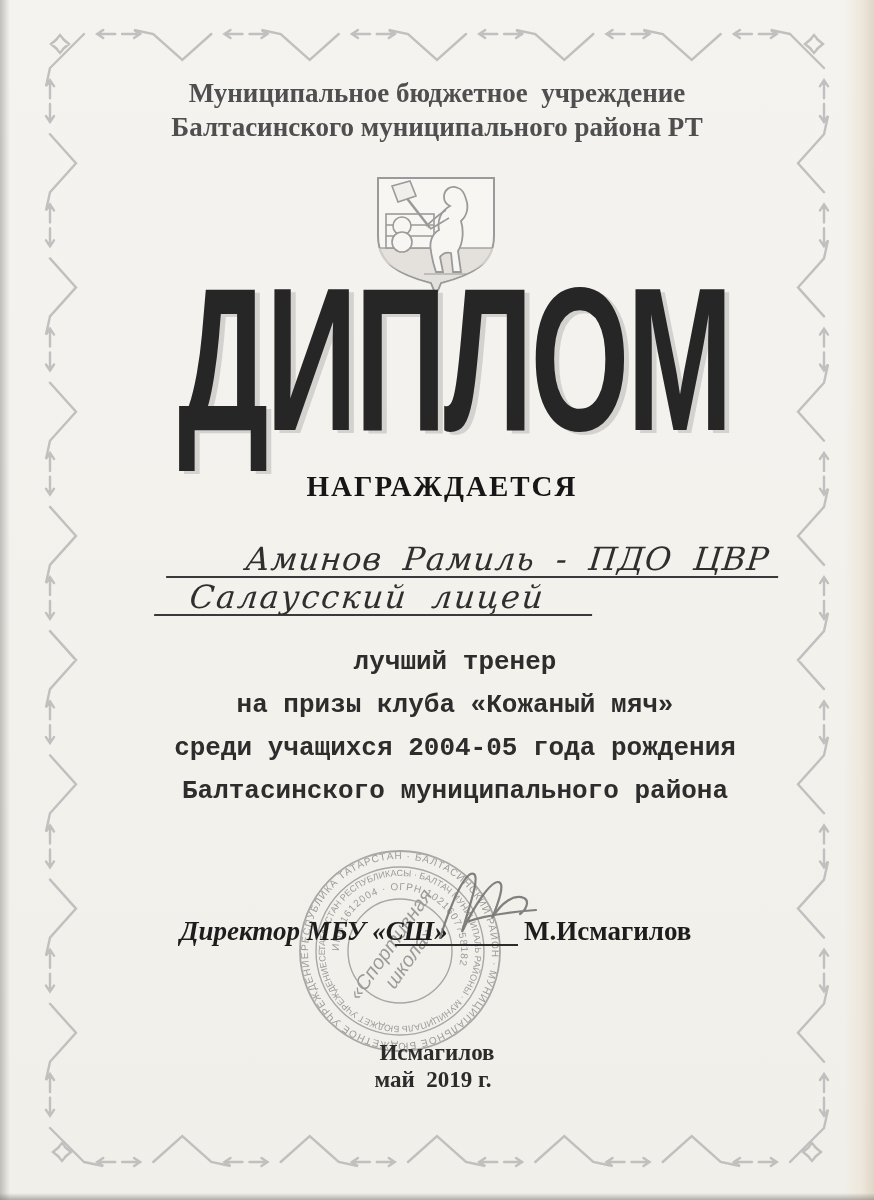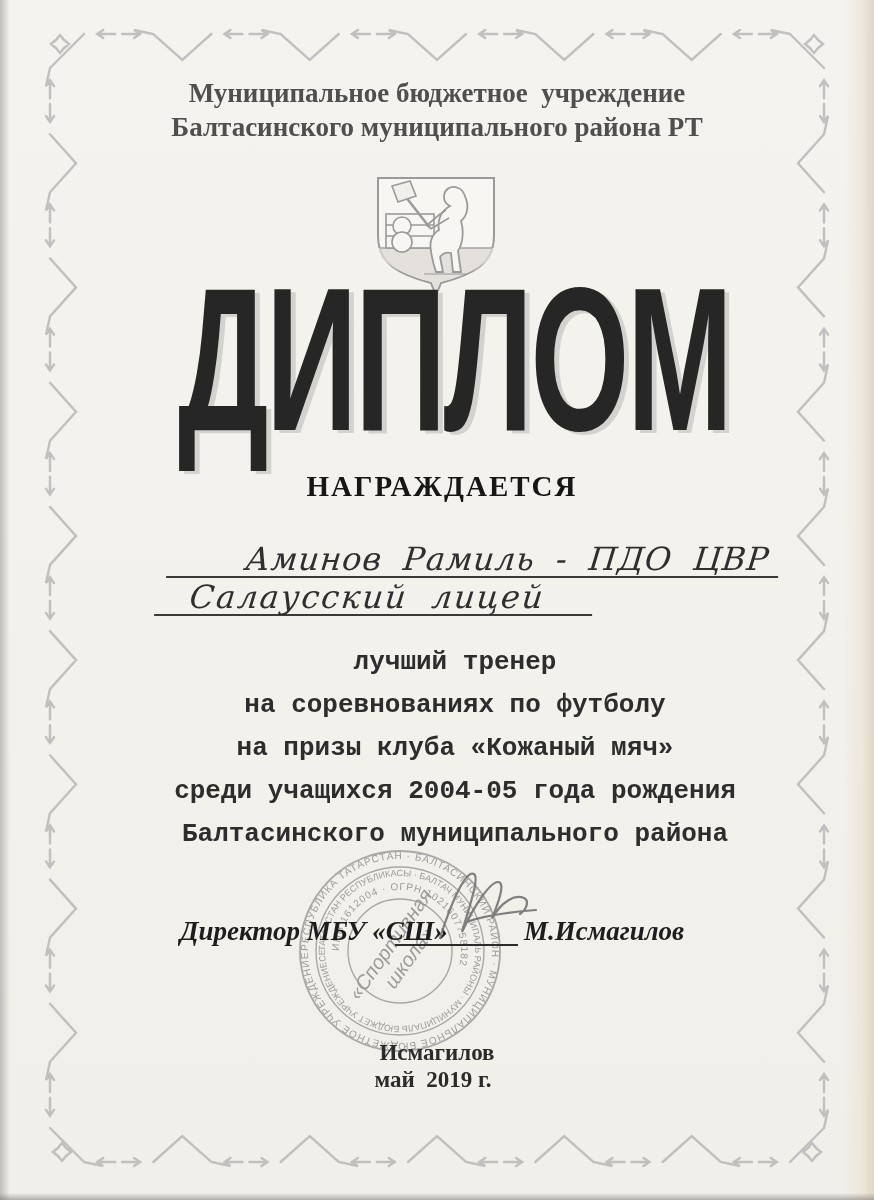--- a/index.html
+++ b/index.html
@@ -42,21 +42,21 @@
 
   .body-block{position:absolute;left:0;right:0;top:641px;z-index:2;
     font-family:"Liberation Mono",monospace;font-weight:bold;font-size:26px;color:#2d2d2d;margin-left:36px;}
   .body-line{height:43px;line-height:43px;text-align:center;}
 
   .stamp{position:absolute;left:292px;top:843px;z-index:2;opacity:.85;}
   .sig-role{position:absolute;left:180px;top:916px;font-weight:bold;font-style:italic;
     font-size:27px;color:#1d1d1d;z-index:3;white-space:nowrap;}
   .sig-underline{position:absolute;left:395px;top:922px;width:123px;height:22px;
     border-bottom:2px solid #2b2b2b;z-index:3;}
-  .sig-name{position:absolute;left:524px;top:916px;font-weight:bold;font-style:italic;
+  .sig-name{position:absolute;left:524px;top:916px;font-weight:bold;
     font-size:27px;color:#1d1d1d;z-index:3;white-space:nowrap;}
   .sig-script{position:absolute;left:432px;top:860px;z-index:4;}
 
   .footer-place{position:absolute;left:0;right:0;top:1040px;text-align:center;
     font-weight:bold;font-size:23px;color:#2b2b2b;z-index:2;}
   .footer-date{position:absolute;left:0;right:8px;top:1067px;text-align:center;
     font-weight:bold;font-size:23px;color:#2b2b2b;z-index:2;}
 
   .stamp text{fill:#8d8d8d;font-family:"Liberation Sans",sans-serif;}
 </style>
@@ -103,21 +103,20 @@
 
   <div class="diploma-title">ДИПЛОМ</div>
 
   <div class="award-label">НАГРАЖДАЕТСЯ</div>
 
   <div class="hand-line hand-line-1">Аминов Рамиль - ПДО ЦВР</div>
   <div class="hand-line hand-line-2">Салаусский лицей</div>
 
   <div class="body-block">
     <div class="body-line">лучший тренер</div>
-    <div class="body-line">на соревнованиях по футболу</div>
     <div class="body-line">на призы клуба «Кожаный мяч»</div>
     <div class="body-line">среди учащихся 2004-05 года рождения</div>
     <div class="body-line">Балтасинского муниципального района</div>
   </div>
 
   <svg class="stamp" width="216" height="216" viewBox="0 0 216 216">
     <defs>
       <path id="ring1" d="M108,108 m-92,0 a92,92 0 1,1 184,0 a92,92 0 1,1 -184,0"></path>
       <path id="ring2" d="M108,108 m-75,0 a75,75 0 1,1 150,0 a75,75 0 1,1 -150,0"></path>
       <path id="ring3" d="M108,108 m-61,0 a61,61 0 1,1 122,0 a61,61 0 1,1 -122,0"></path>

